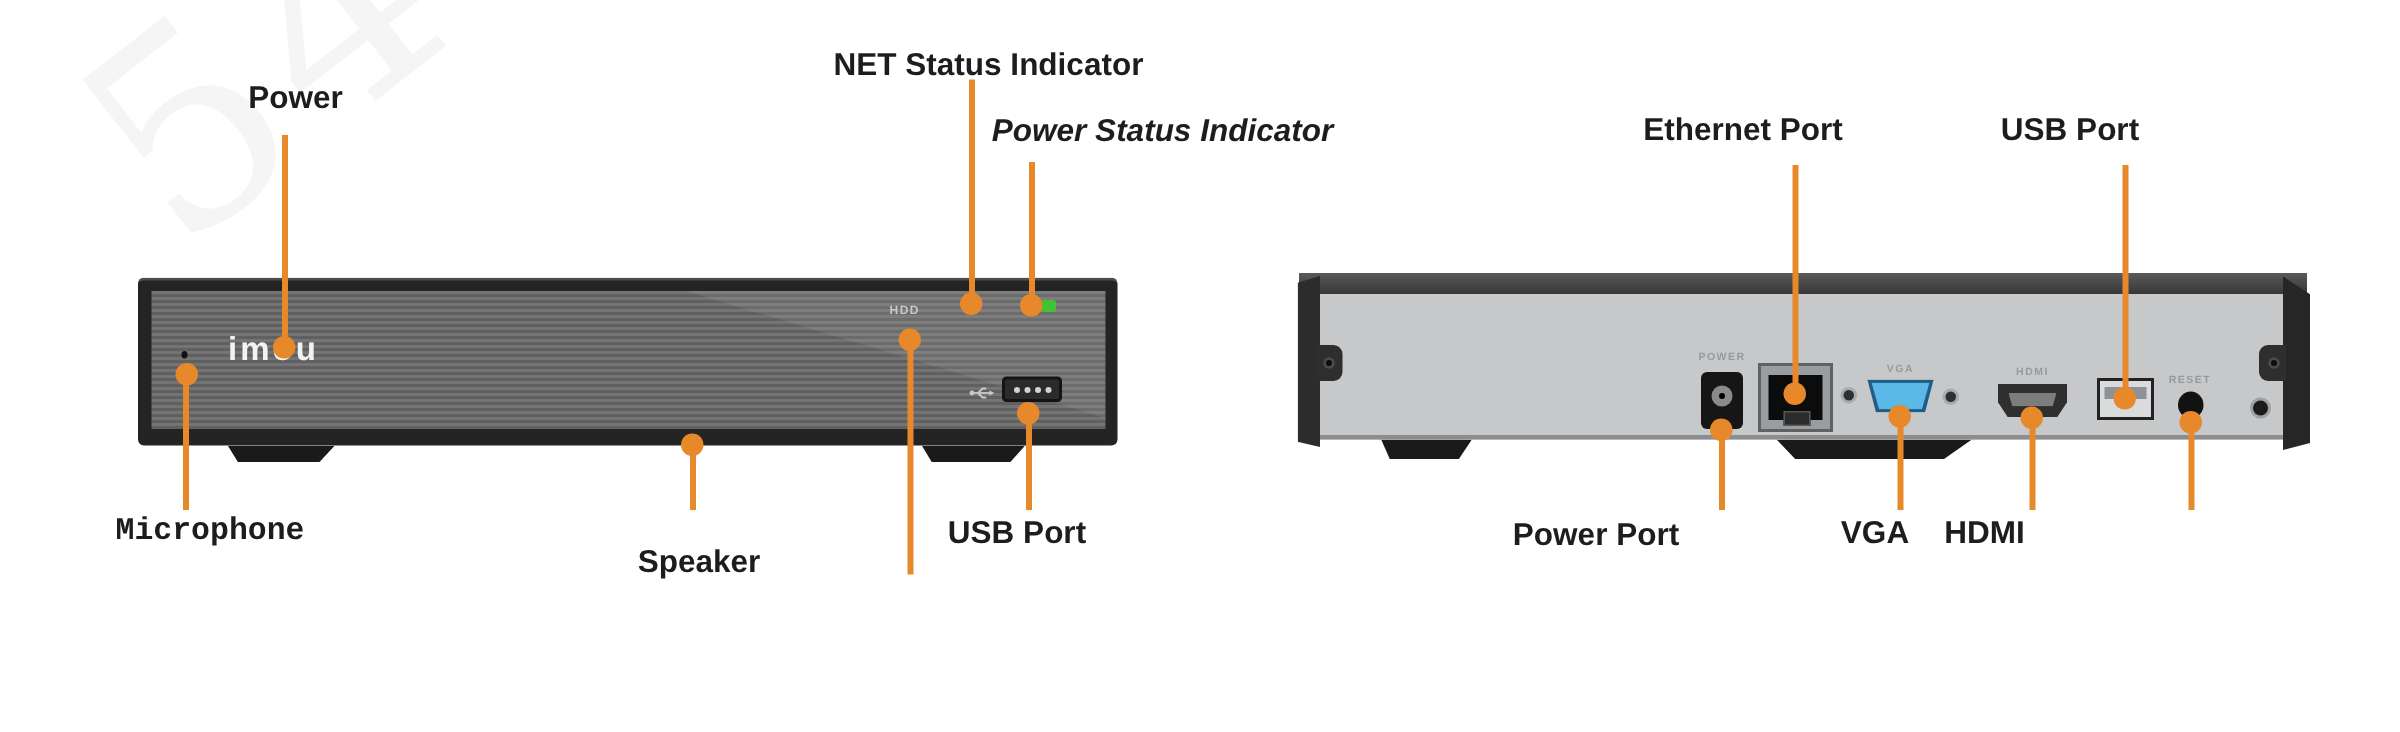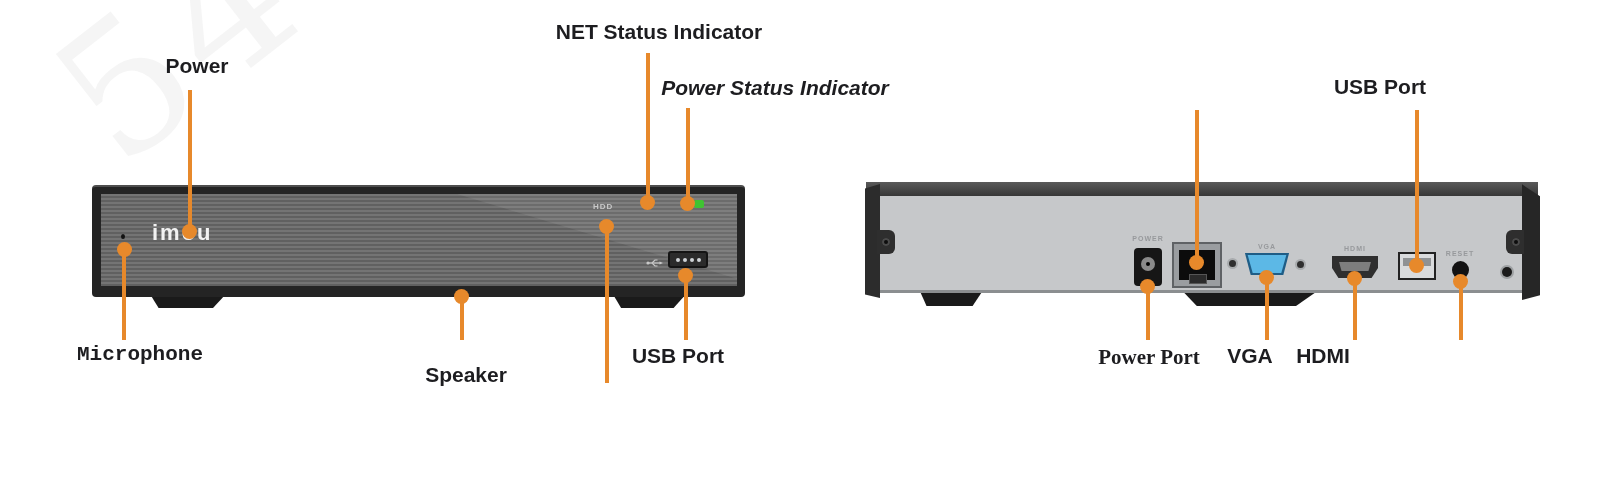--- a/index.html
+++ b/index.html
@@ -233,23 +233,24 @@
   <div class="lead-dot" style="left:1259px; top:270px;"></div>
   <div class="lead-line" style="left:1265px; top:282px; height:58px;"></div>
 
   <div class="lead-dot" style="left:1347px; top:271px;"></div>
   <div class="lead-line" style="left:1353px; top:283px; height:57px;"></div>
 
   <div class="lead-dot" style="left:1453px; top:274px;"></div>
   <div class="lead-line" style="left:1459px; top:286px; height:54px;"></div>
 
   <div class="callout-label" style="left:197px;  top:54px;">Power</div>
-  <div class="callout-label" style="left:659px;  top:20px;text-align:center;">NET Status Indicator</div>
+  <div class="callout-label" style="left:659px;  top:32px;text-align:center;">NET Status Indicator</div>
   <div class="callout-label" style="left:775px;  top:76px;font-style:italic;">Power Status Indicator</div>
   <div class="callout-label" style="left:140px;  top:343px;font-family:Liberation Mono, monospace;">Microphone</div>
   <div class="callout-label" style="left:466px;  top:344px;margin-top:19px;">Speaker</div>
   <div class="callout-label" style="left:678px;  top:344px;">USB Port</div>
+  <div class="callout-label" style="left:1162px; top:75px;">Ethernet Port</div>
   <div class="callout-label" style="left:1380px; top:75px;">USB Port</div>
-  <div class="callout-label" style="left:1149px; top:345px;font-family:Liberation Serif, serif;">Power Port</div>
+  <div class="callout-label" style="left:1064px; top:345px;">Power Port</div>
   <div class="callout-label" style="left:1250px; top:344px;">VGA</div>
   <div class="callout-label" style="left:1323px; top:344px;">HDMI</div>
 
 </div>
 
 </body></html>

